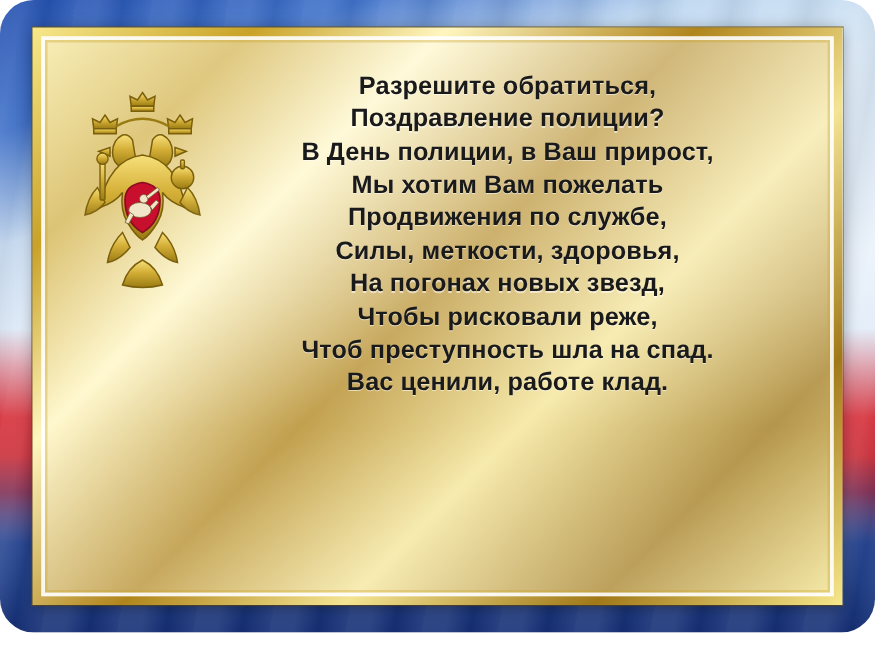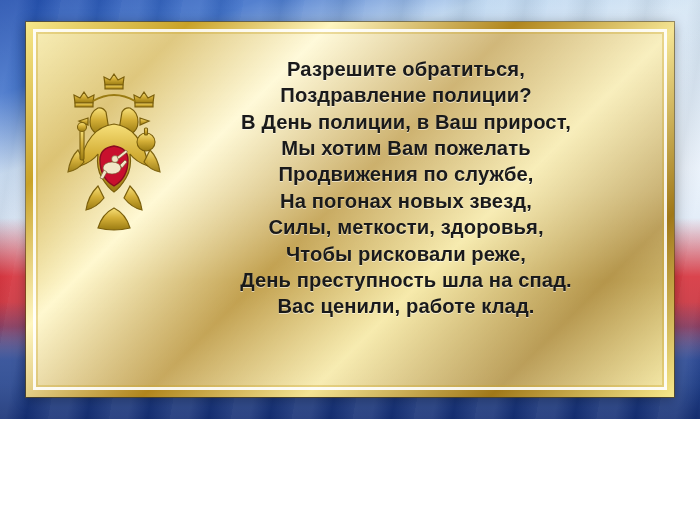--- a/index.html
+++ b/index.html
@@ -9,21 +9,21 @@
   body {
     width: 700px;
     height: 525px;
     overflow: hidden;
     font-family: "Liberation Sans", sans-serif;
   }
 
   #card {
     position: relative;
     width: 700px;
-    height: 419px;
+    height: 506px;
     background:
       
       linear-gradient(to bottom,
         rgba(10,40,120,0.00) 0%,
         rgba(10,40,120,0.00) 72%,
         rgba(16,54,140,0.85) 86%,
         rgba(12,38,110,0.95) 100%),
       
       linear-gradient(to bottom,
         rgba(210,30,40,0.00) 52%,
@@ -34,20 +34,21 @@
       
       linear-gradient(160deg,
         rgba(24,70,170,0.95) 0%,
         rgba(40,95,195,0.85) 14%,
         rgba(150,190,235,0.35) 26%,
         rgba(255,255,255,0.10) 38%,
         rgba(255,255,255,0.00) 52%),
       
       linear-gradient(to bottom, #cfe2f3 0%, #eaf2fb 40%, #dfeaf7 55%, #b9cfe8 100%);
     overflow: hidden;
+    border-radius: 27px;
   }
 
   
   #card::before {
     content: "";
     position: absolute;
     inset: 0;
     background:
       repeating-linear-gradient(100deg,
         rgba(255,255,255,0.10) 0px,
@@ -187,23 +188,23 @@
             <path d="M60 140 q-12 6 -16 20 q16 4 32 0 q-4 -14 -16 -20 z" fill="url(#g1)" stroke="#7a5f0c" stroke-width="1.2"></path>
           </svg>
         </div>
 
         <div class="poem">
           <div class="line">Разрешите обратиться,</div>
           <div class="line">Поздравление полиции?</div>
           <div class="line">В День полиции, в Ваш прирост,</div>
           <div class="line">Мы хотим Вам пожелать</div>
           <div class="line">Продвижения по службе,</div>
+          <div class="line">Силы, меткости, здоровья,</div>
           <div class="line">На погонах новых звезд,</div>
-          <div class="line">Силы, меткости, здоровья,</div>
           <div class="line">Чтобы рисковали реже,</div>
-          <div class="line">День преступность шла на спад.</div>
+          <div class="line">Чтоб преступность шла на спад.</div>
           <div class="line">Вас ценили, работе клад.</div>
         </div>
 
       </div>
     </div>
   </div>
 </div>
 
 </body></html>

